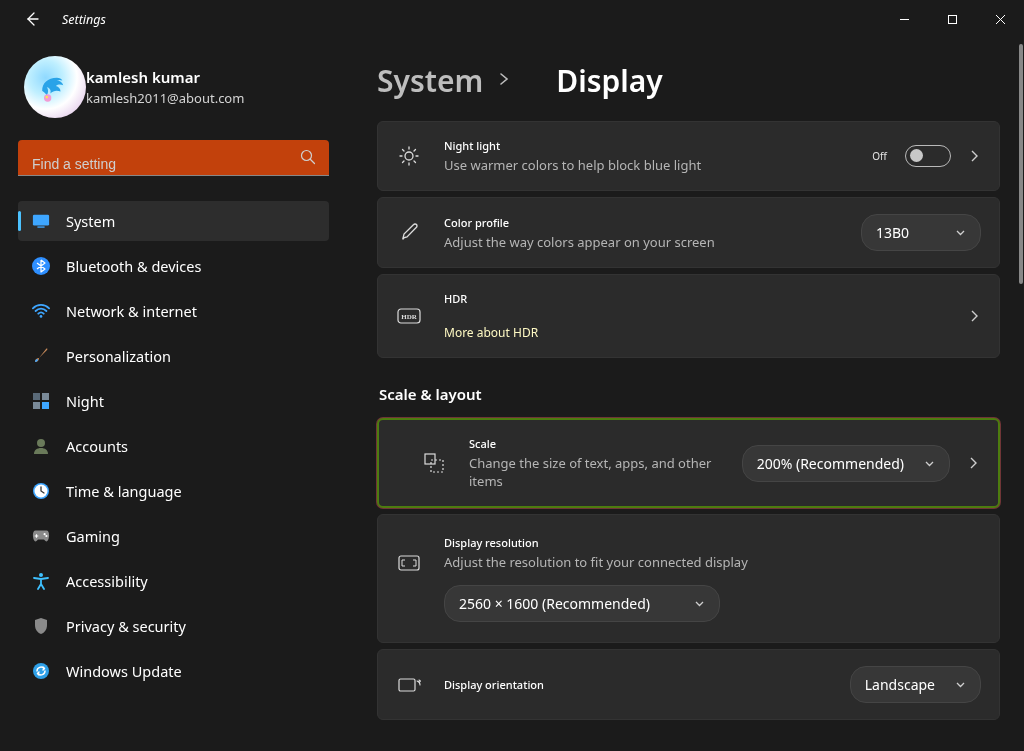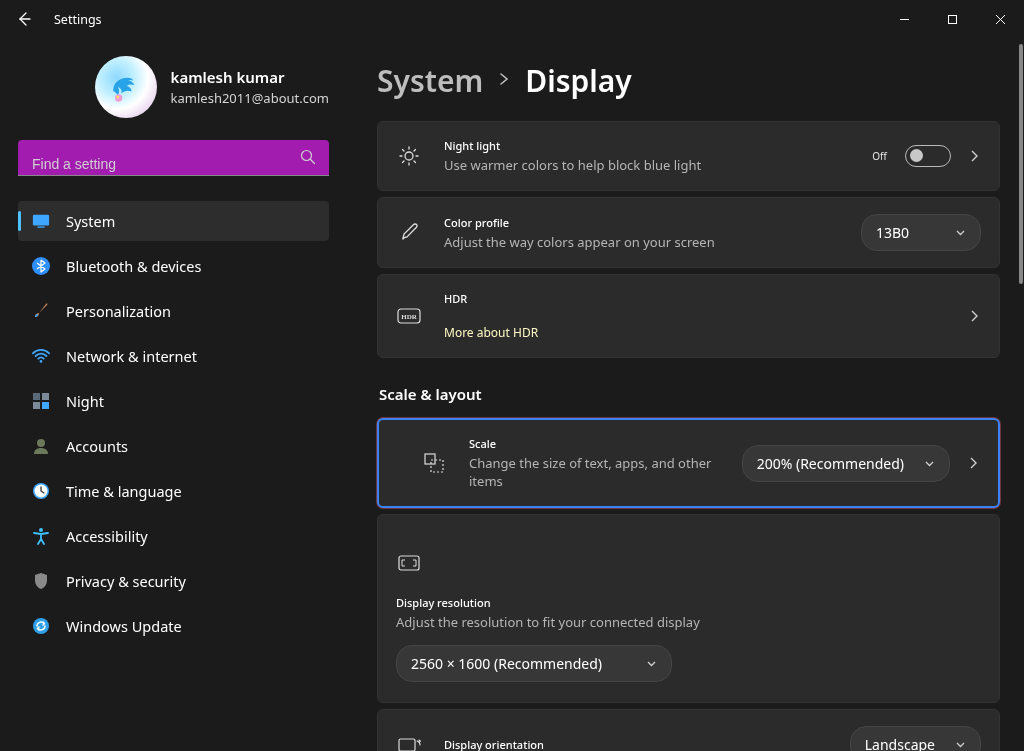--- a/index.html
+++ b/index.html
@@ -10,45 +10,46 @@
     font-family: "Segoe UI", system-ui, sans-serif;
     font-size: 14px;
     border-radius: 10px;
   }
   
   .titlebar {
     height: 38px;
     display: flex;
     align-items: center;
     justify-content: space-between;
-    padding: 0 0 0 0;
+    padding: 0 0 0 8px;
+    font-style: italic;
   }
   .titlebar-left {
     display: flex; align-items: center; gap: 20px;
     padding-left: 14px;
   }
   .titlebar-left .back-arrow { width: 20px; height: 20px; display:flex;align-items:center;justify-content:center;cursor:pointer;}
   .app-title { font-size: 12.5px; color:#ffffff; }
   .win-buttons { display:flex; height:100%; }
   .win-btn { width:48px; height:38px; display:flex;align-items:center;justify-content:center;cursor:pointer;}
   
   .content { display:flex; height:calc(100% - 38px); }
   .sidebar { width: 343px; padding: 18px 14px 10px 18px; display:flex;flex-direction:column; }
-  .profile { display:flex; align-items:center; gap:14px; margin-bottom:22px; padding-left:6px;justify-content:flex-end;}
+  .profile { display:flex; align-items:center; margin-bottom:22px; padding-left:6px;}
   .avatar {
     width:62px; height:62px; border-radius:50%;
     background: radial-gradient(circle at 35% 35%, #8fd9ff 0%, #bfefff 30%, #ffffff 55%, #e8d4ee 80%);
     display:flex;align-items:center;justify-content:center;position:relative;overflow:hidden;
   }
   .avatar svg{width:44px;height:44px;}
   .profile-text .name{font-size:15px;font-weight:600;}
   .profile-text .email{font-size:13px;color:#d4d4d4;margin-top:2px;}
   .search-wrap{position:relative;margin-bottom:14px;}
   .search-input{
-    width:100%; height:36px; background:#a21caf;border:none;
+    width:100%; height:36px; background:#c2410c;border:none;
     border-bottom:1.5px solid #888; border-radius:4px 4px 0 0;
     color:#fff; padding:12px 40px 0 14px; font-size:14px;outline:none;
   }
   .search-input::placeholder{color:#cfcfcf;}
   .search-icon{position:absolute;right:12px;top:8px;}
   .nav{list-style:none;margin-top:6px;}
   .nav li{
     display:flex;align-items:center;gap:16px;height:40px;
     padding:0 10px 0 14px;border-radius:4px;cursor:pointer;font-size:14.5px;
     margin:5px 0;
@@ -59,21 +60,21 @@
     background:#4cc2ff;border-radius:3px;
   }
   .nav .nav-icon{width:18px;height:18px;display:flex;align-items:center;justify-content:center;}
   
   .main{flex:1;padding:22px 24px 10px 34px;overflow-y:auto;position:relative;}
   .main::-webkit-scrollbar{width:4px;}
   .main::-webkit-scrollbar-thumb{background:#5a5a5a;border-radius:2px;}
   .breadcrumb{display:flex;align-items:center;gap:14px;margin-bottom:20px;}
   .breadcrumb .bc1{font-size:30px;font-weight:600;color:#bdbdbd;}
   .breadcrumb .chev{color:#bdbdbd;}
-  .breadcrumb .bc2{font-size:30px;font-weight:600;}
+  .breadcrumb .bc2{font-size:30px;font-weight:600;margin-left:31px;}
   .card{
     background:#2b2b2b;border-radius:6px;padding:16px 18px;margin-bottom:6px;
     display:flex;align-items:center;gap:22px;border:1px solid #333;
   }
   .card .card-icon{width:26px;display:flex;justify-content:center;color:#dcdcdc;}
   .card .card-text{flex:1;}
   .card .card-title{font-size:11px;font-weight:500;}
   .card .card-sub{font-size:13px;color:#b5b5b5;margin-top:3px;}
   .card .card-link{font-size:12px;color:#fef9c3;margin-top:18px;cursor:pointer;}
   .card .card-right{display:flex;align-items:center;gap:18px;}
@@ -84,21 +85,21 @@
   }
   .toggle::after{content:"";position:absolute;width:13px;height:13px;background:#c8c8c8;border-radius:50%;top:3px;left:4px;}
   .toggle-label{font-size:10px;color:#e5e5e5;}
   .dropdown{
     background:#373737;border:1px solid #454545;border-radius:16px;
     padding:8px 14px;display:flex;align-items:center;gap:20px;cursor:pointer;
     font-size:14px;min-width:130px;justify-content:space-between;
   }
   .dropdown.small{min-width:120px;}
   .section-hdr{font-size:15px;font-weight:600;margin:26px 0 14px 2px;}
-  .card.highlight{border:2px solid #3b82f6;box-shadow:0 0 0 1px rgba(240,92,98,0.4);padding-left:42px;}
+  .card.highlight{border:2px solid #4d7c0f;box-shadow:0 0 0 1px rgba(240,92,98,0.4);padding-left:42px;}
   .card.tall{align-items:flex-start;padding:20px 18px;}
   .card.tall .card-icon{margin-top:18px;}
   .card.tall .dropdown{margin-top:14px;gap:44px;}
   .fake-scrollbar-thumb{position:absolute;right:1px;top:6px;width:4px;height:240px;background:#888;border-radius:3px;}
 </style>
 </head>
 <body>
 
 <div class="titlebar">
   <div class="titlebar-left">
@@ -170,35 +171,35 @@
         <span class="nav-icon">
             <svg width="18" height="18" viewBox="0 0 18 18">
               <circle cx="9" cy="9" r="9" fill="#2e8fff"></circle>
               <path d="M9 3v12l4-3-8-6m0 6l8-6-4-3" stroke="#fff" fill="none" stroke-width="1.2" stroke-linejoin="round"></path>
             </svg>
           </span>
         <span>Bluetooth &amp; devices</span>
       </li>
       <li>
         <span class="nav-icon">
-            <svg width="18" height="18" viewBox="0 0 18 18">
-              <path d="M3 15c0-3 2-4 4-4l7-9c1-1 2 0 1 1l-8 8c0 2-1 4-4 4z" fill="#c88a5a"></path>
-              <path d="M3 15c0-2 1-3 3-3 0 2-1 3-3 3z" fill="#3ea6ff"></path>
-            </svg>
-          </span>
-        <span>Personalization</span>
-      </li>
-      <li>
-        <span class="nav-icon">
             <svg width="20" height="16" viewBox="0 0 20 16">
               <path d="M1 5c5-5 13-5 18 0M4 8c3.5-3.5 8.5-3.5 12 0M7 11c1.8-1.8 4.2-1.8 6 0" stroke="#3ea6ff" fill="none" stroke-width="2" stroke-linecap="round"></path>
               <circle cx="10" cy="14" r="1.5" fill="#3ea6ff"></circle>
             </svg>
           </span>
         <span>Network &amp; internet</span>
+      </li>
+      <li>
+        <span class="nav-icon">
+            <svg width="18" height="18" viewBox="0 0 18 18">
+              <path d="M3 15c0-3 2-4 4-4l7-9c1-1 2 0 1 1l-8 8c0 2-1 4-4 4z" fill="#c88a5a"></path>
+              <path d="M3 15c0-2 1-3 3-3 0 2-1 3-3 3z" fill="#3ea6ff"></path>
+            </svg>
+          </span>
+        <span>Personalization</span>
       </li>
       <li>
         <span class="nav-icon">
             <svg width="18" height="18" viewBox="0 0 18 18">
               <rect x="1" y="1" width="7" height="7" fill="#5a6a78"></rect>
               <rect x="10" y="1" width="7" height="7" fill="#7a8a98"></rect>
               <rect x="1" y="10" width="7" height="7" fill="#7a8a98"></rect>
               <rect x="10" y="10" width="7" height="7" fill="#3ea6ff"></rect>
             </svg>
           </span>
@@ -215,20 +216,31 @@
       </li>
       <li>
         <span class="nav-icon">
             <svg width="18" height="18" viewBox="0 0 18 18">
               <circle cx="9" cy="9" r="8" fill="#3ea6ff"></circle>
               <circle cx="9" cy="9" r="6.5" fill="#fff"></circle>
               <path d="M9 5v4l3 2" stroke="#333" fill="none" stroke-width="1.3" stroke-linecap="round"></path>
             </svg>
           </span>
         <span>Time &amp; language</span>
+      </li>
+      <li>
+        <span class="nav-icon">
+            <svg width="20" height="14" viewBox="0 0 20 14">
+              <path d="M4 1h12c2 0 3 2 3 5s-1 7-3 7c-1.5 0-2-2-3-2H7c-1 0-1.5 2-3 2-2 0-3-4-3-7s1-5 3-5z" fill="#8a8a8a"></path>
+              <circle cx="14" cy="5" r="1.2" fill="#fff"></circle>
+              <circle cx="16" cy="7" r="1.2" fill="#fff"></circle>
+              <path d="M5 5v4M3 7h4" stroke="#fff" stroke-width="1.3"></path>
+            </svg>
+          </span>
+        <span>Gaming</span>
       </li>
       <li>
         <span class="nav-icon">
             <svg width="18" height="18" viewBox="0 0 18 18">
               <circle cx="9" cy="3" r="2" fill="#3ec1ff"></circle>
               <path d="M2 6l7 1 7-1M9 7v5m0 0l-3 5m3-5l3 5" stroke="#3ec1ff" fill="none" stroke-width="1.8" stroke-linecap="round"></path>
             </svg>
           </span>
         <span>Accessibility</span>
       </li>
@@ -343,21 +355,21 @@
           <svg width="11" height="11" viewBox="0 0 11 11">
               <path d="M2 4l3.5 3.5L9 4" stroke="#cfcfcf" fill="none" stroke-width="1.3"></path>
             </svg>
         </div>
         <span class="chevron-right"><svg width="12" height="12" viewBox="0 0 12 12">
               <path d="M3 1l5 5-5 5" stroke="#cfcfcf" fill="none" stroke-width="1.4"></path>
             </svg></span>
       </div>
     </div>
 
-    <div class="card tall" style="flex-direction:column;">
+    <div class="card tall" style="flex-direction:row;">
       <div class="card-icon">
         <svg width="24" height="20" viewBox="0 0 24 20">
             <rect x="2" y="3" width="20" height="14" rx="2" stroke="#dcdcdc" fill="none" stroke-width="1.2"></rect>
             <path d="M5 6l2 2-2 2M19 6l-2 2 2 2M5 14l2-2-2-2M19 14l-2-2 2-2" stroke="#dcdcdc" fill="none" stroke-width="1" opacity="0"></path>
             <path d="M5 7h3M5 7v3M19 7h-3M19 7v3M5 13h3M5 13v-3M19 13h-3M19 13v-3" stroke="#dcdcdc" stroke-width="1"></path>
           </svg>
       </div>
       <div class="card-text">
         <div class="card-title">Display resolution</div>
         <div class="card-sub">Adjust the resolution to fit your connected display</div>

